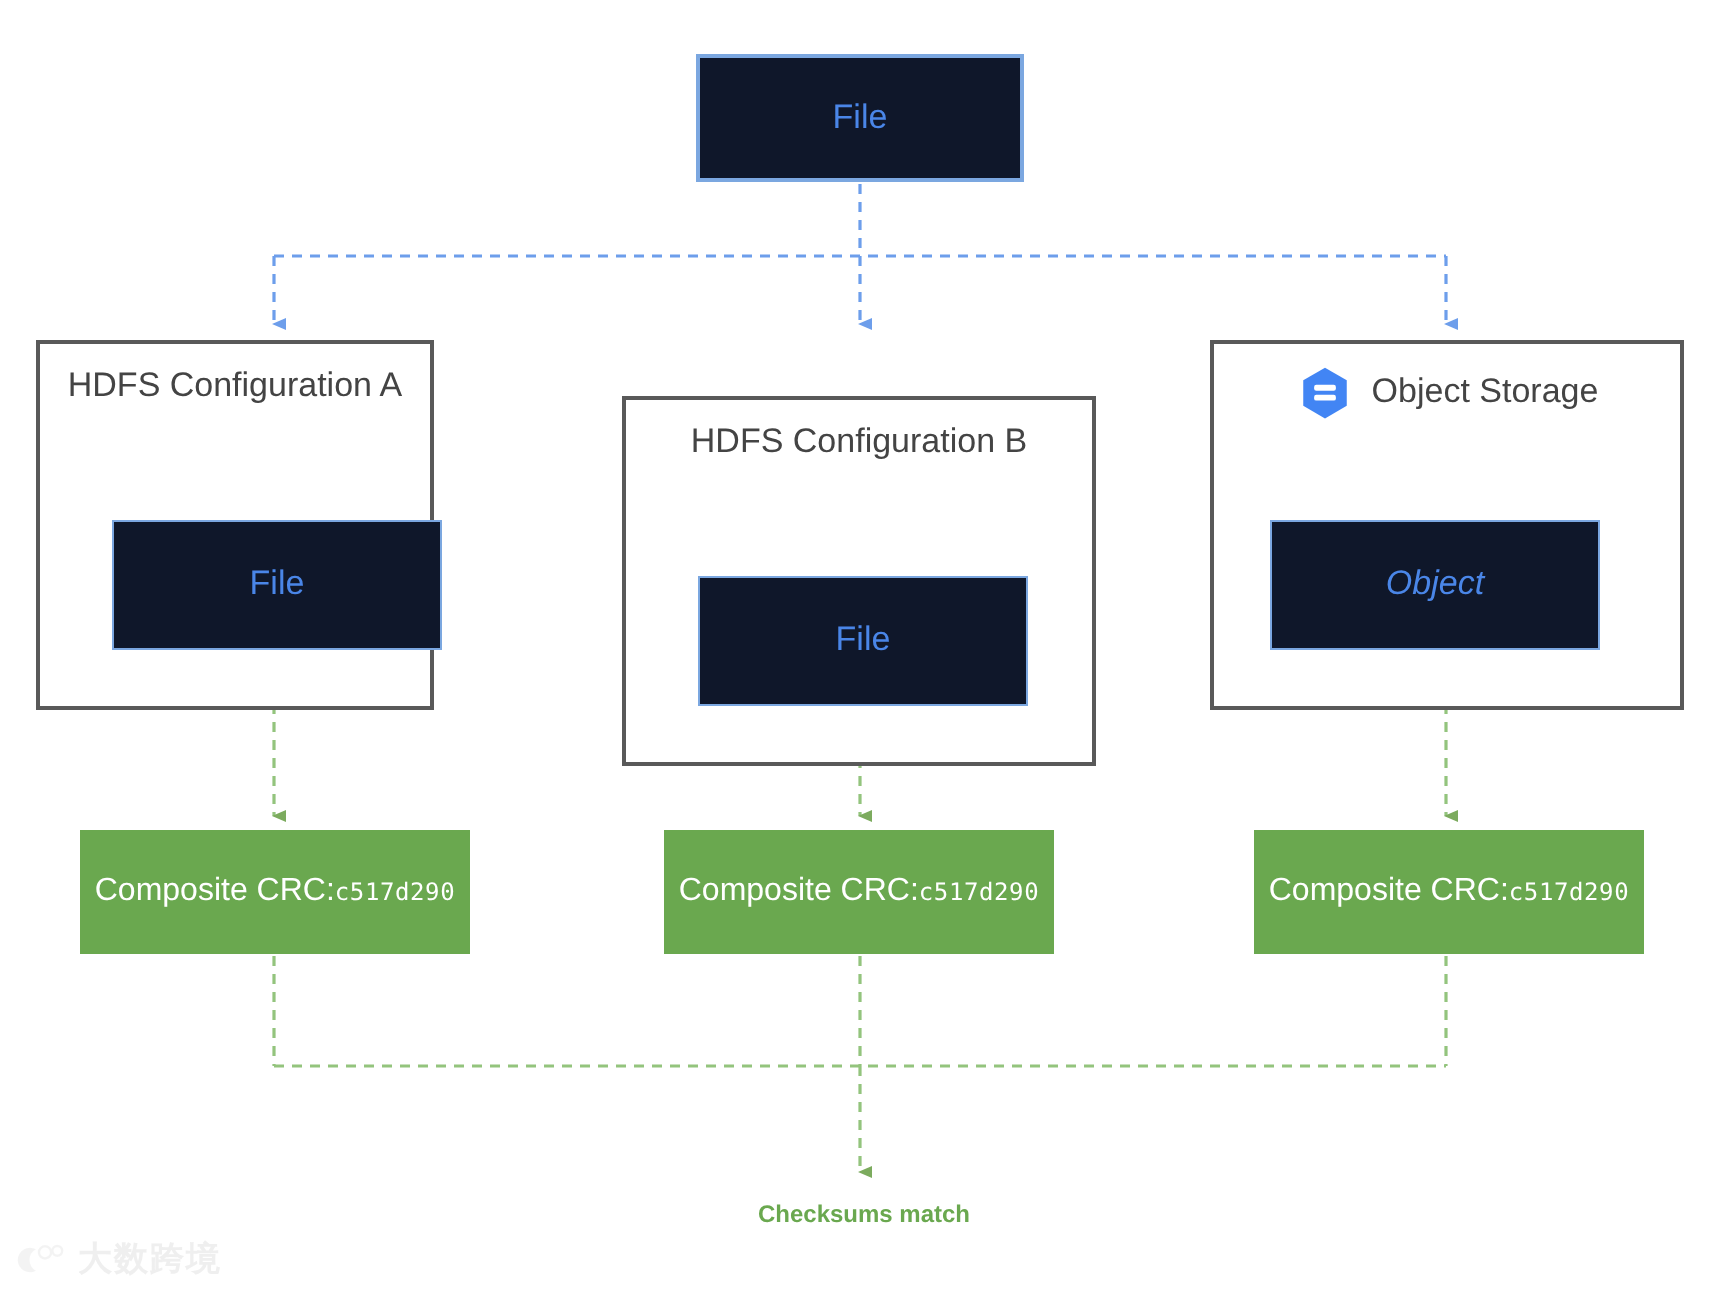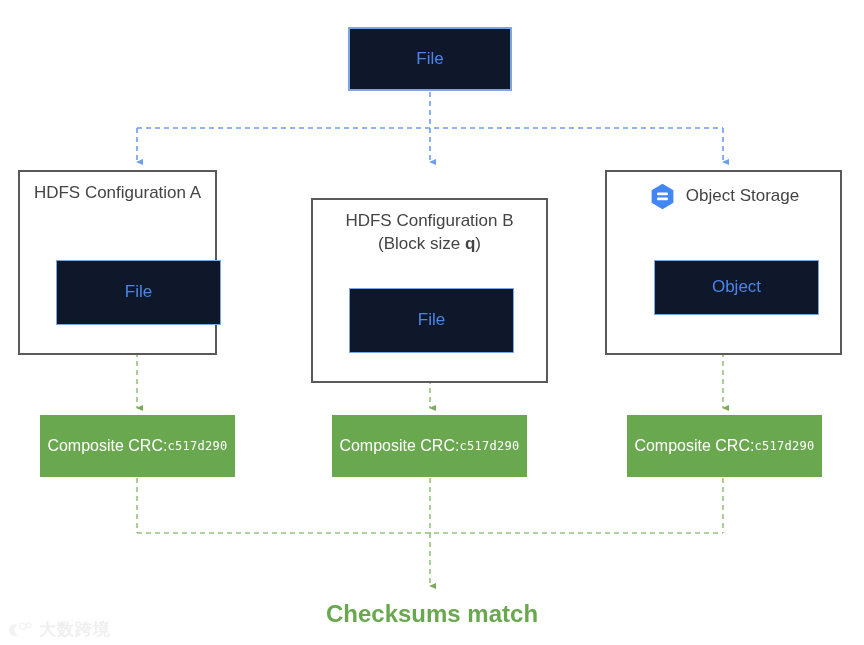--- a/index.html
+++ b/index.html
@@ -89,21 +89,21 @@
     font-size: 12px;
     letter-spacing: 0.3px;
   }
 
   
   .result-text {
     position: absolute;
     text-align: center;
     color: #6aa84f;
     font-weight: bold;
-    font-size: 24px;
+    font-size: 12px;
     white-space: nowrap;
   }
 
   
   #connectors {
     position: absolute;
     left: 0;
     top: 0;
     width: 864px;
     height: 645px;
@@ -181,39 +181,38 @@
       <div>HDFS Configuration A</div>
     </div>
     <div class="node filebox" style="left:36px; top:88px; width:165px; height:65px;">
       <span>File</span>
     </div>
   </div>
 
   <div class="container-box" style="left:311px; top:170px; width:237px; height:185px;margin-top:28px;">
     <div class="container-title">
       <div>HDFS Configuration B</div>
-      <div><span>(Block size </span><b>q</b><span>)</span></div>
     </div>
     <div class="node filebox" style="left:36px; top:88px; width:165px; height:65px;">
       <span>File</span>
     </div>
   </div>
 
   <div class="container-box" style="left:605px; top:170px; width:237px; height:185px;">
     <div class="container-title">
       <div class="title-with-icon">
         <svg class="gcs-icon" viewBox="0 0 32 32" xmlns="http://www.w3.org/2000/svg">
           <polygon points="16,2 28,9 28,23 16,30 4,23 4,9" fill="#4285f4"></polygon>
           <rect x="10" y="11.5" width="12" height="3.2" rx="1.2" fill="#ffffff"></rect>
           <rect x="10" y="17.0" width="12" height="3.2" rx="1.2" fill="#ffffff"></rect>
         </svg>
         <span>Object Storage</span>
       </div>
     </div>
-    <div class="node filebox" style="left:47px; top:88px; width:165px; height:55px;">
+    <div class="node filebox" style="left:28px; top:88px; width:165px; height:65px;font-style:italic;">
       <span>Object</span>
     </div>
   </div>
 
   <div class="node crcbox" style="left:40px; top:415px; width:195px; height:62px;">
     <div class="crc-label">Composite CRC:</div>
     <div class="crc-value">c517d290</div>
   </div>
 
   <div class="node crcbox" style="left:332px; top:415px; width:195px; height:62px;">

